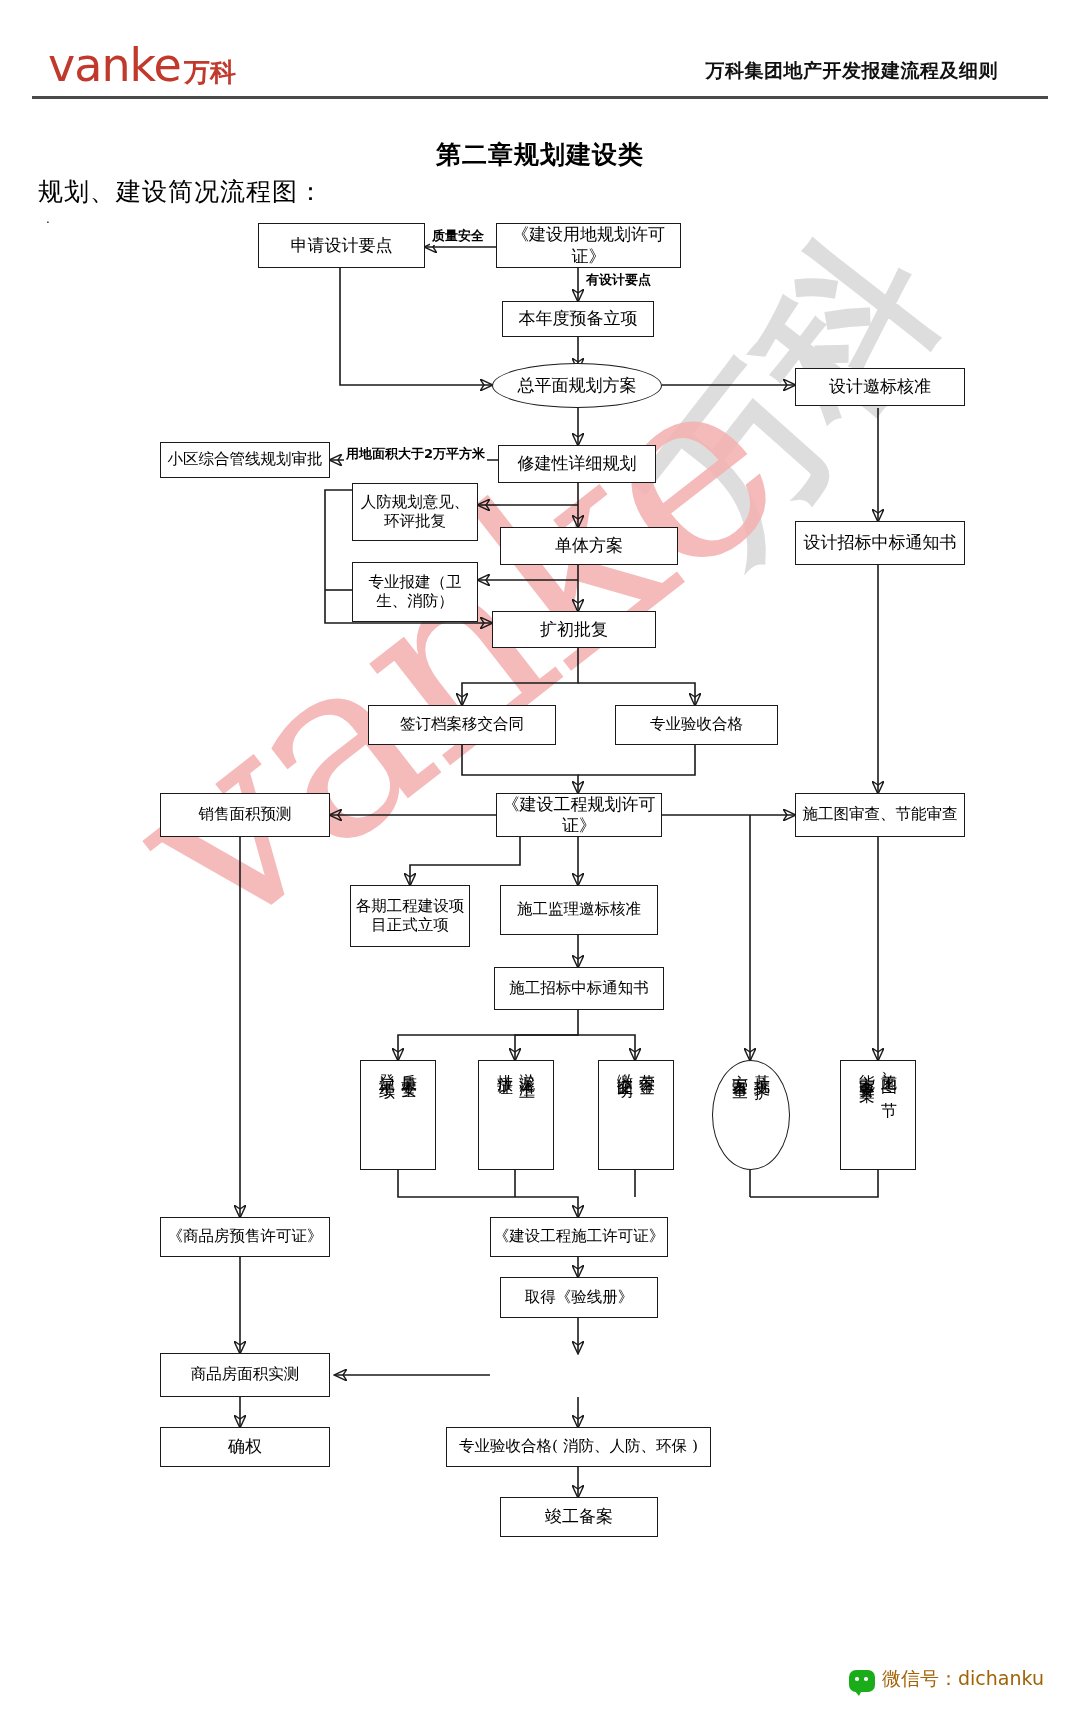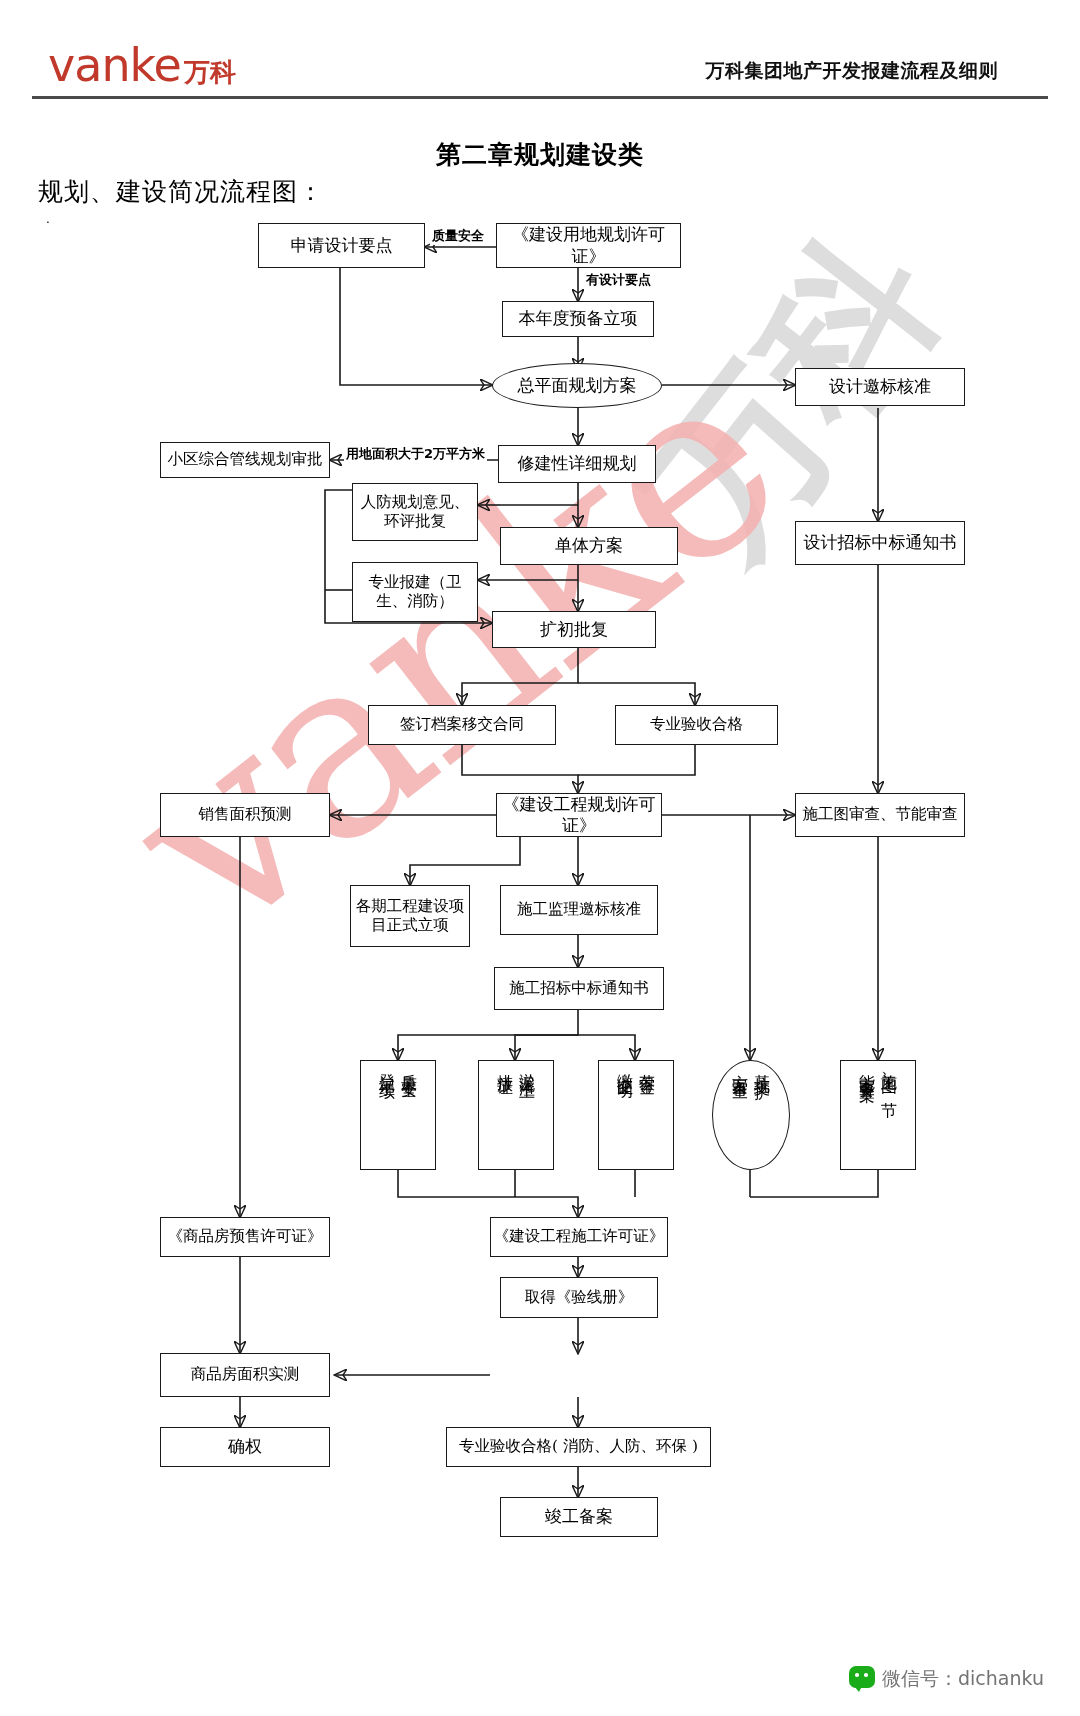--- a/index.html
+++ b/index.html
@@ -86,22 +86,22 @@
   .edge-label{
     position:absolute;z-index:4;background:#ffffff;
     font-size:13px;font-weight:700;color:#000;
     font-family:"DejaVu Sans","Liberation Sans",sans-serif;
     padding:0 2px;white-space:nowrap;
   }
 
   
   #footer-badge{
     position:absolute;right:36px;bottom:24px;
-    display:flex;align-items:flex-start;gap:7px;
-    font-size:19px;color:#737373;font-weight:400;
+    display:flex;align-items:flex-end;gap:7px;
+    font-size:19px;color:#a16207;font-weight:400;
     font-family:"DejaVu Sans","Liberation Sans",sans-serif;
   }
   #wechat-icon{
     width:26px;height:22px;border-radius:7px;background:#1aad19;
     position:relative;flex:none;
   }
   #wechat-icon:after{
     content:"";position:absolute;left:5px;bottom:-4px;
     border-left:5px solid transparent;border-right:3px solid transparent;
     border-top:6px solid #1aad19;

